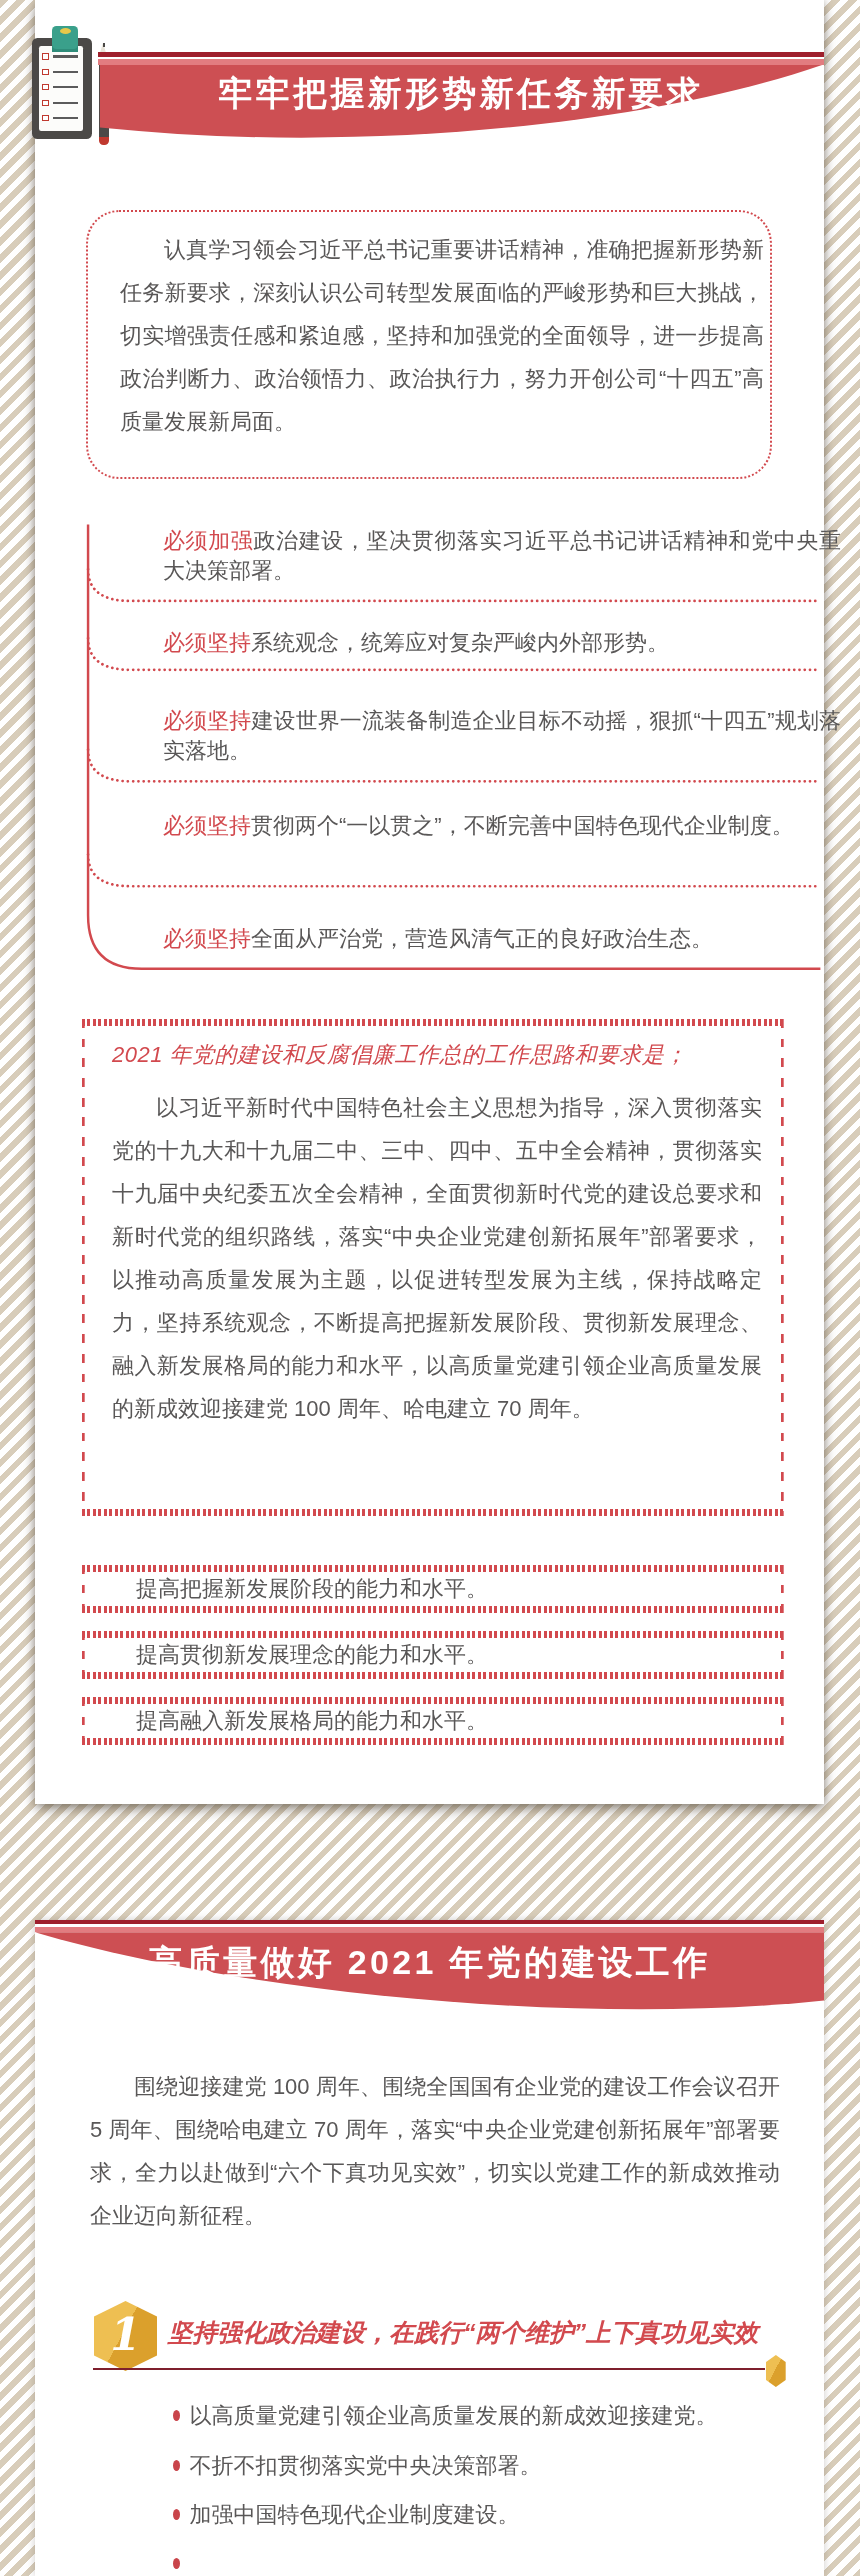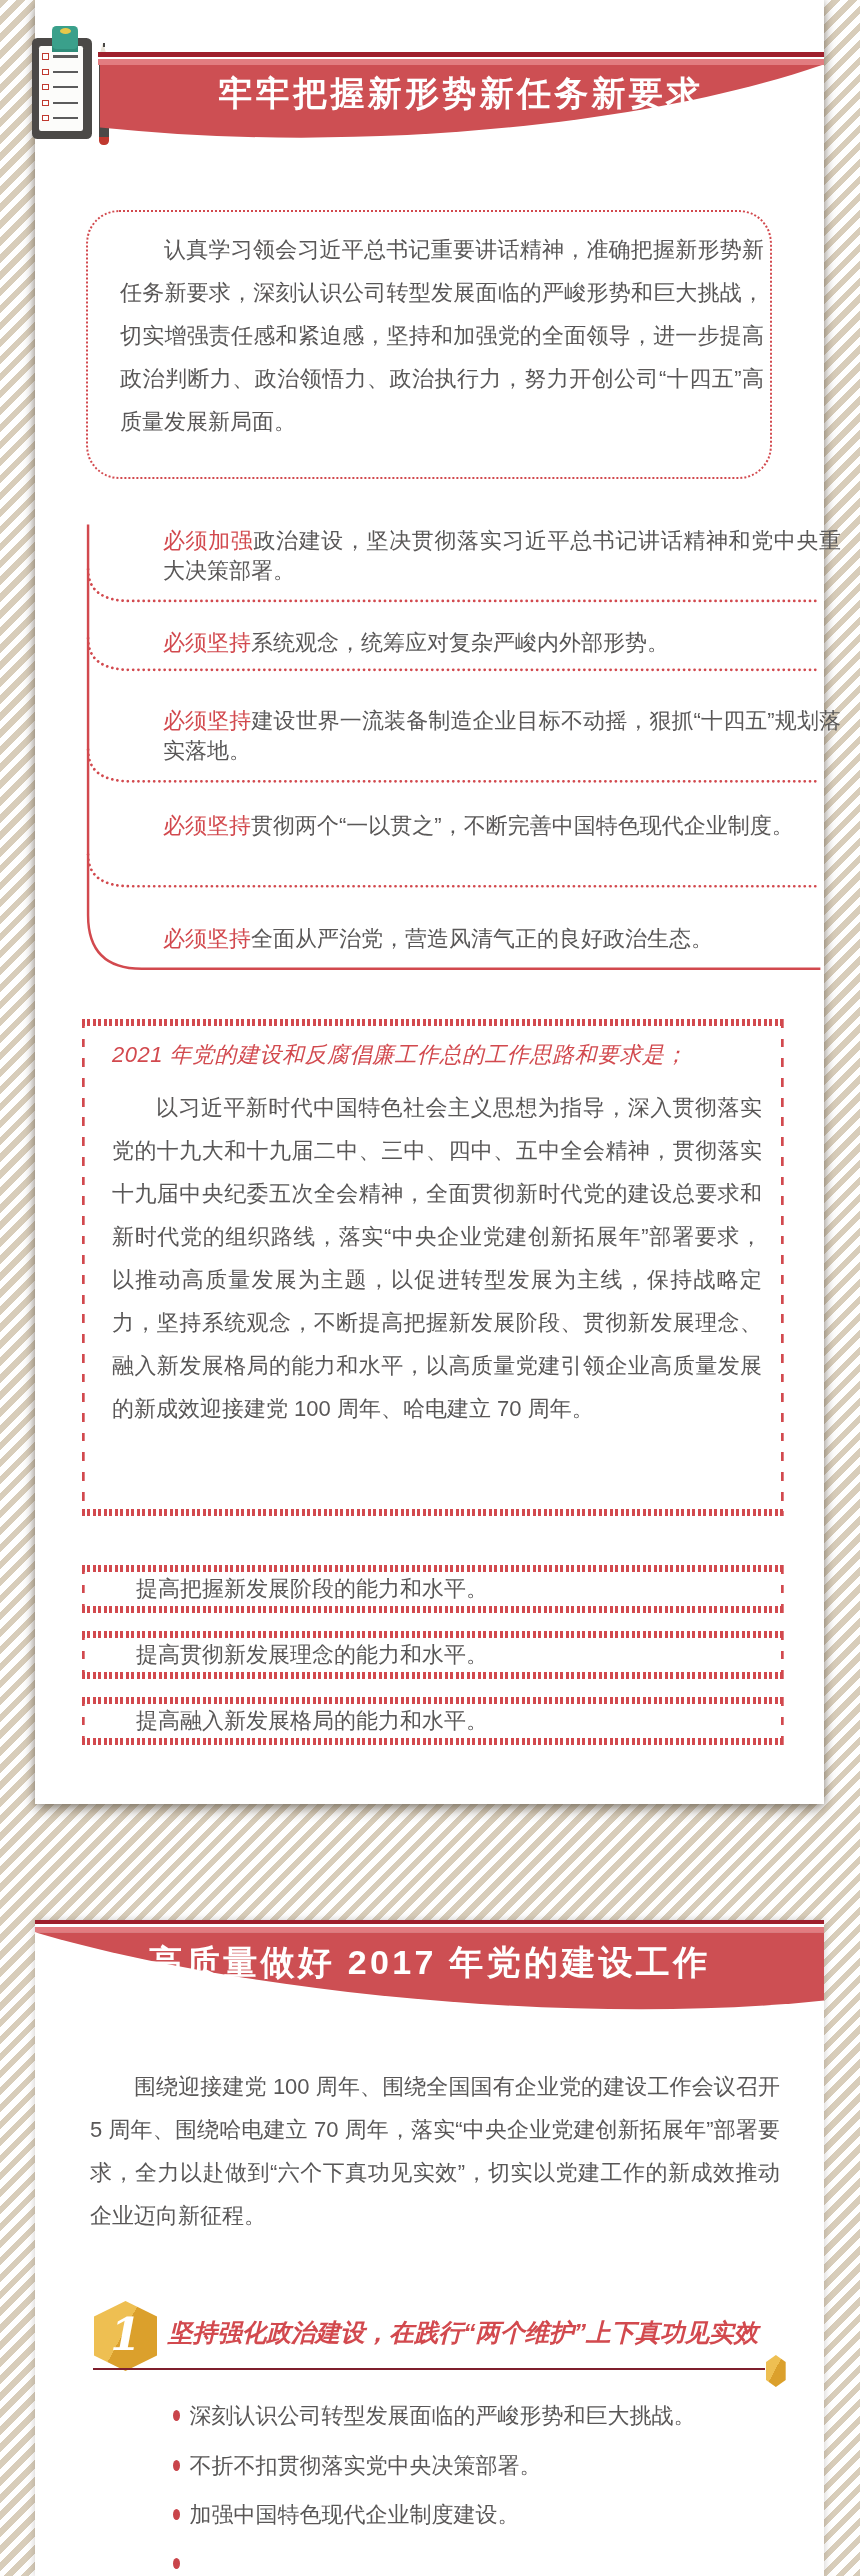--- a/index.html
+++ b/index.html
@@ -180,35 +180,35 @@
   <div class="goal-text">提高融入新发展格局的能力和水平。</div>
 </div>
 
 <div class="ribbon" style="left:35px;top:1920px;width:789px;">
   <div class="bar-dark" style="height:4.4px;"></div>
   <div class="bar-white"></div>
   <div class="bar-pink"></div>
   <svg width="789" height="96" viewBox="0 0 1444 175">
     <path d="M0 0 H1444 V125 C1000 172 380 112 0 0 Z" fill="#cd4f53"></path>
   </svg>
-  <div class="ribbon-title" style="top:24px;">高质量做好 2017 年党的建设工作</div>
+  <div class="ribbon-title" style="top:24px;">高质量做好 2021 年党的建设工作</div>
 </div>
 
 <div class="p2-intro body-text abs">围绕迎接建党 100 周年、围绕全国国有企业党的建设工作会议召开 5 周年、围绕哈电建立 70 周年，落实“中央企业党建创新拓展年”部署要求，全力以赴做到“六个下真功见实效”，切实以党建工作的新成效推动企业迈向新征程。</div>
 
 <div class="hex-big hex">
   <div class="hex-num">1</div>
 </div>
 <div class="sec-heading">坚持强化政治建设，在践行“两个维护”上下真功见实效</div>
 <div class="sec-line"></div>
 <div class="hex-small hex"></div>
 
 <div class="bullet-row" style="top:2403px;">
   <div class="bullet-dot"></div>
-  <div class="bullet-text">深刻认识公司转型发展面临的严峻形势和巨大挑战。</div>
+  <div class="bullet-text">以高质量党建引领企业高质量发展的新成效迎接建党。</div>
 </div>
 <div class="bullet-row" style="top:2453px;">
   <div class="bullet-dot"></div>
   <div class="bullet-text">不折不扣贯彻落实党中央决策部署。</div>
 </div>
 <div class="bullet-row" style="top:2502px;">
   <div class="bullet-dot"></div>
   <div class="bullet-text">加强中国特色现代企业制度建设。</div>
 </div>
 <div class="bullet-row" style="top:2551px;">

